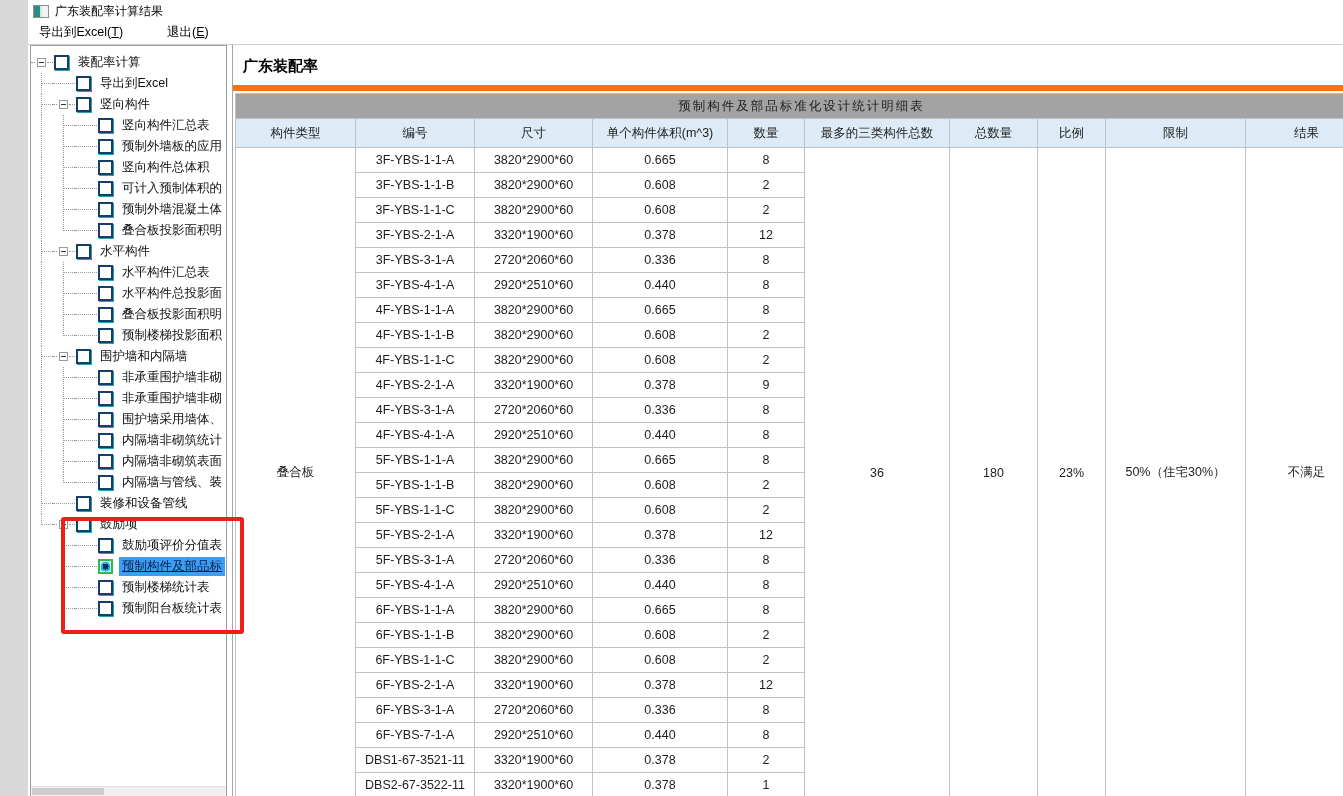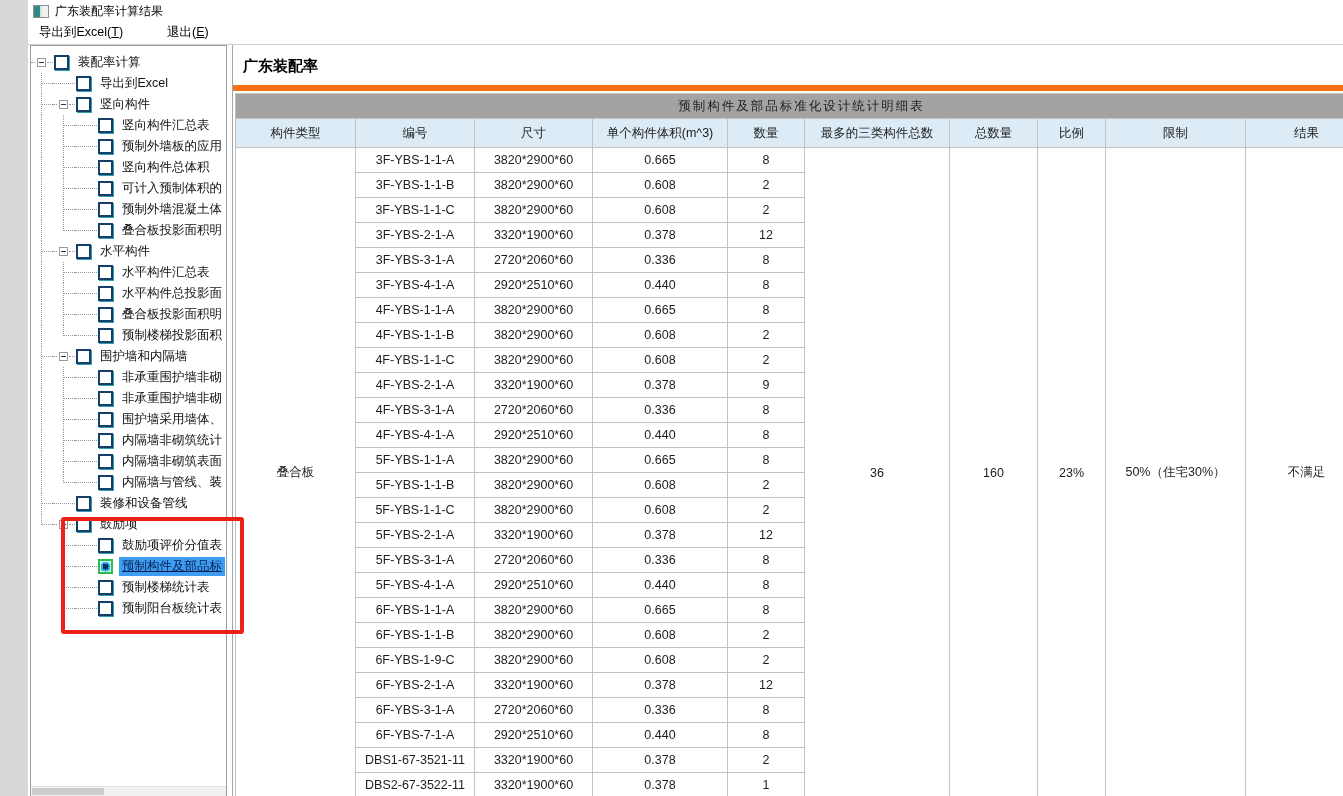--- a/index.html
+++ b/index.html
@@ -465,21 +465,21 @@
                 <td>限制</td>
                 <td>结果</td>
               </tr>
               <tr>
                 <td rowspan="26">叠合板</td>
                 <td>3F-YBS-1-1-A</td>
                 <td>3820*2900*60</td>
                 <td>0.665</td>
                 <td>8</td>
                 <td rowspan="26">36</td>
-                <td rowspan="26">160</td>
+                <td rowspan="26">180</td>
                 <td rowspan="26">23%</td>
                 <td rowspan="26">50%（住宅30%）</td>
                 <td rowspan="26">不满足</td>
               </tr>
               <tr>
                 <td>3F-YBS-1-1-B</td>
                 <td>3820*2900*60</td>
                 <td>0.608</td>
                 <td>2</td>
               </tr>
@@ -585,21 +585,21 @@
                 <td>0.665</td>
                 <td>8</td>
               </tr>
               <tr>
                 <td>6F-YBS-1-1-B</td>
                 <td>3820*2900*60</td>
                 <td>0.608</td>
                 <td>2</td>
               </tr>
               <tr>
-                <td>6F-YBS-1-9-C</td>
+                <td>6F-YBS-1-1-C</td>
                 <td>3820*2900*60</td>
                 <td>0.608</td>
                 <td>2</td>
               </tr>
               <tr>
                 <td>6F-YBS-2-1-A</td>
                 <td>3320*1900*60</td>
                 <td>0.378</td>
                 <td>12</td>
               </tr>

